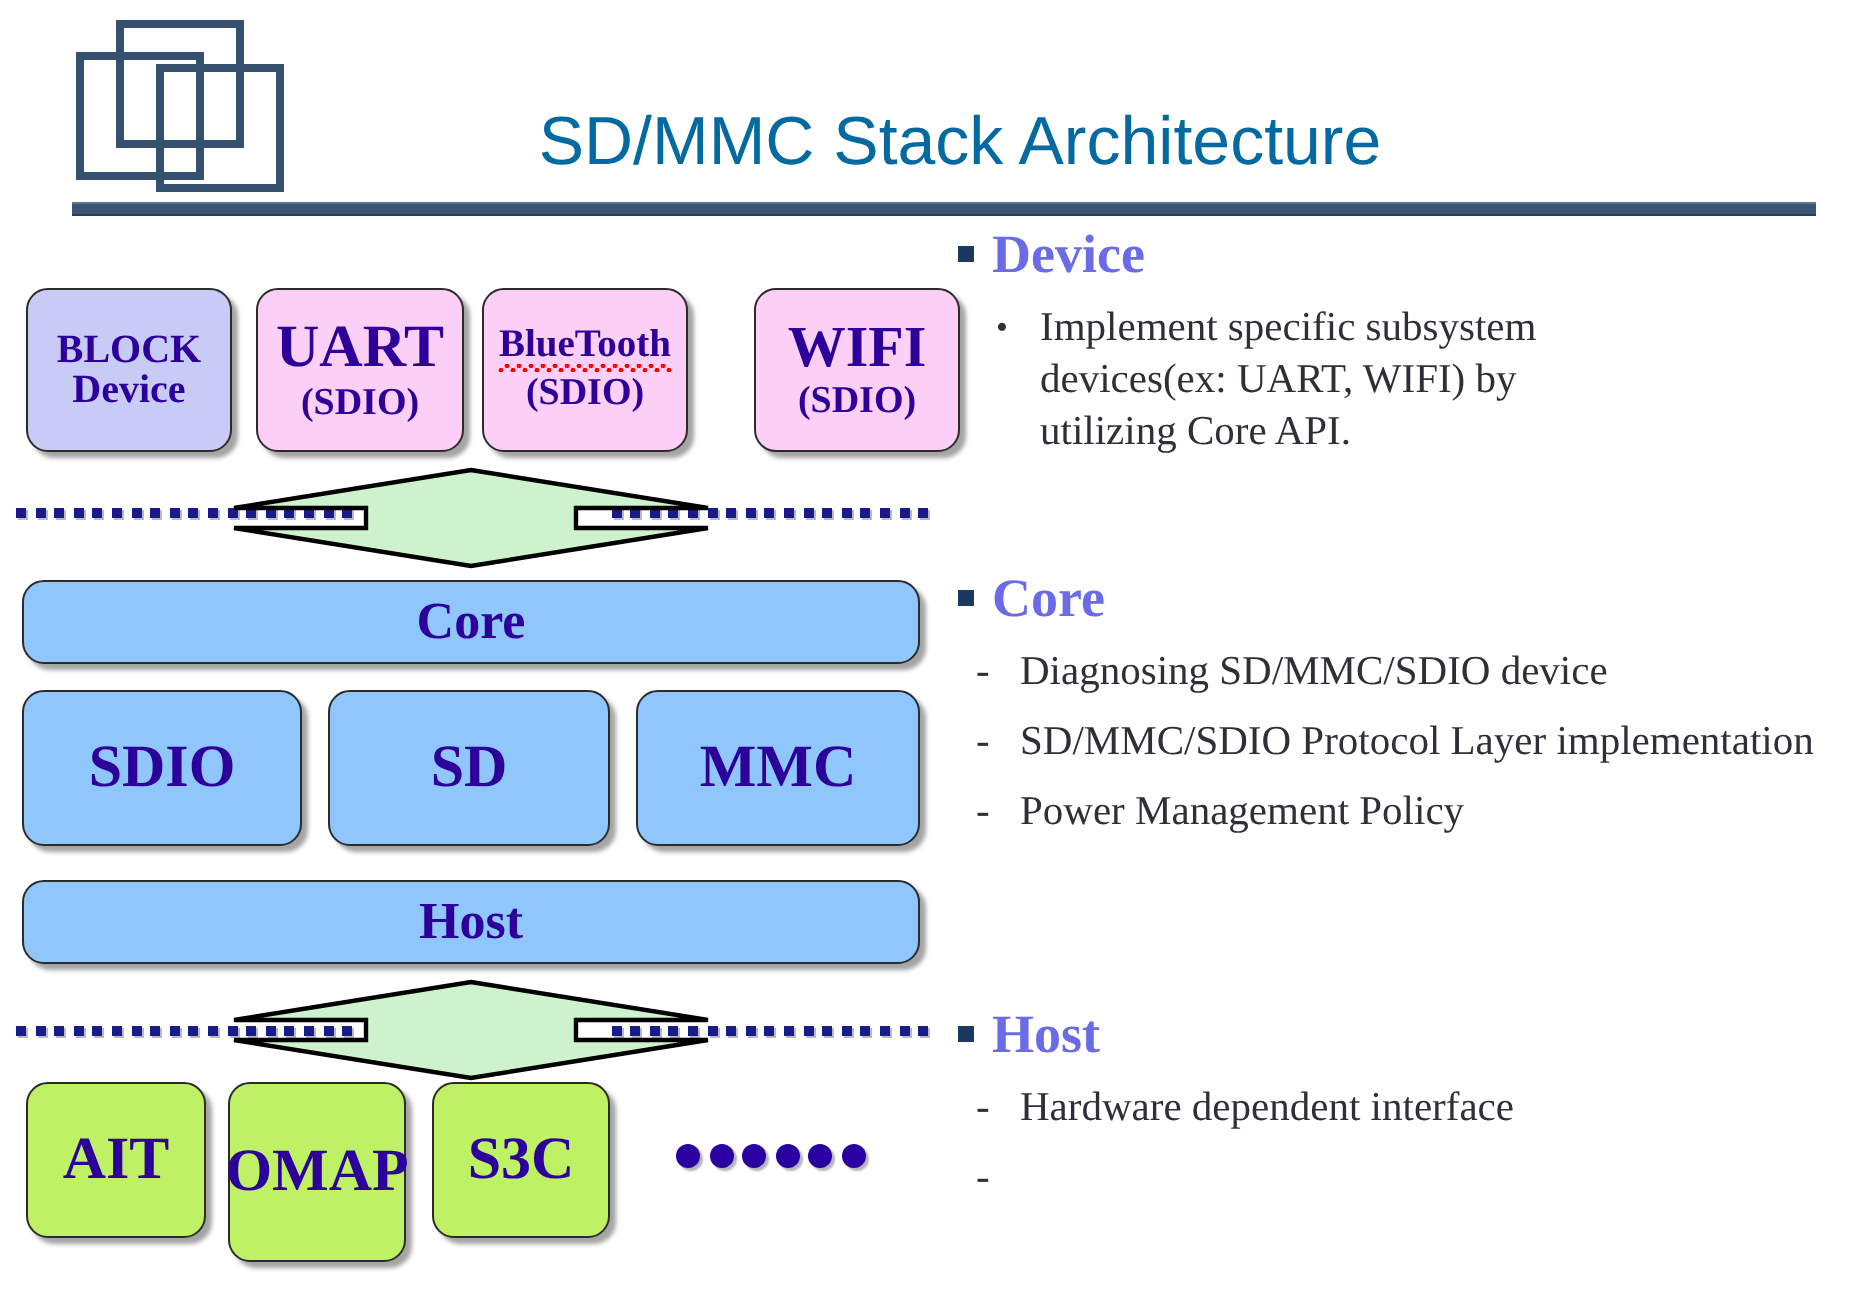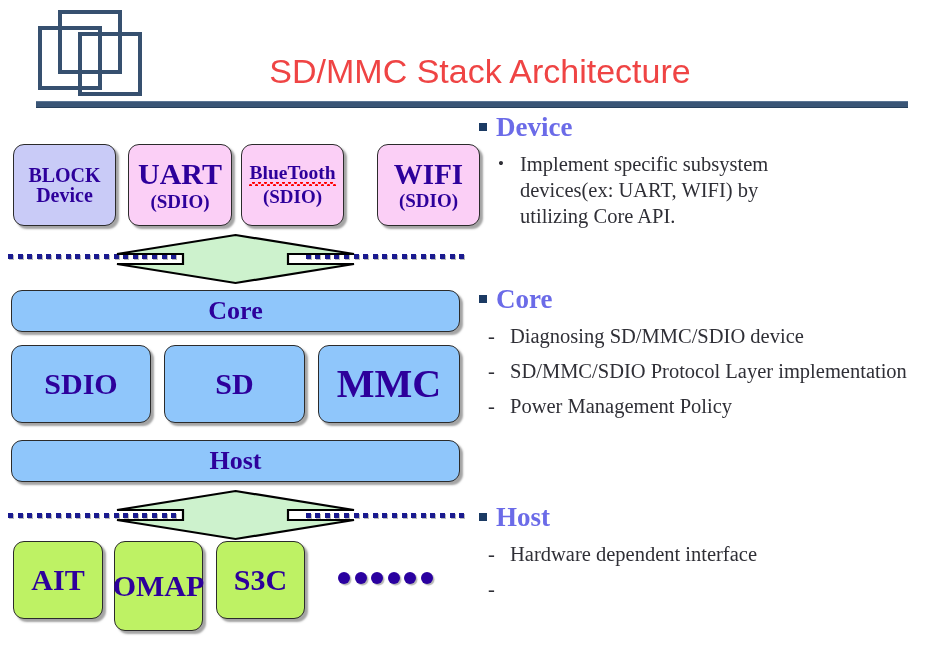--- a/index.html
+++ b/index.html
@@ -8,21 +8,21 @@
     font-family:"Liberation Serif","DejaVu Serif",serif;
     -webkit-font-smoothing:antialiased;
   }
   .slide{position:absolute;inset:0;}
 
   
   #logo{position:absolute;left:36px;top:8px;width:112px;height:92px;}
   #title{
     position:absolute;left:180px;top:48px;width:600px;height:50px;
     font-family:"Liberation Sans","DejaVu Sans",sans-serif;
-    font-size:34px;color:#ef4444;letter-spacing:0px;
+    font-size:34px;color:#0369a1;letter-spacing:0px;
     text-align:center;line-height:46px;white-space:nowrap;
   }
   #title-rule{
     position:absolute;left:36px;top:101px;width:872px;height:5px;
     background:#3a5576;border-top:1px solid #5b7594;border-bottom:1px solid #27405c;
   }
 
   
   .box{
     position:absolute;box-sizing:border-box;
@@ -175,21 +175,21 @@
     <div class="box layer" style="left:11px;top:290px;width:449px;height:42px;font-size:26px;">
       <span>Core</span>
     </div>
 
     <div class="box layer" style="left:11px;top:345px;width:140px;height:78px;font-size:30px;">
       <span>SDIO</span>
     </div>
     <div class="box layer" style="left:164px;top:345px;width:141px;height:78px;font-size:30px;">
       <span>SD</span>
     </div>
-    <div class="box layer" style="left:318px;top:345px;width:142px;height:78px;font-size:40px;">
+    <div class="box layer" style="left:318px;top:345px;width:142px;height:78px;font-size:30px;">
       <span>MMC</span>
     </div>
 
     <div class="box layer" style="left:11px;top:440px;width:449px;height:42px;font-size:26px;">
       <span>Host</span>
     </div>
 
     <div class="dotline" id="dotline-bottom" style="left:8px;top:513px;width:460px;">
         <i style="left: 0px;"></i>
         <i style="left: 9.6px;"></i>

